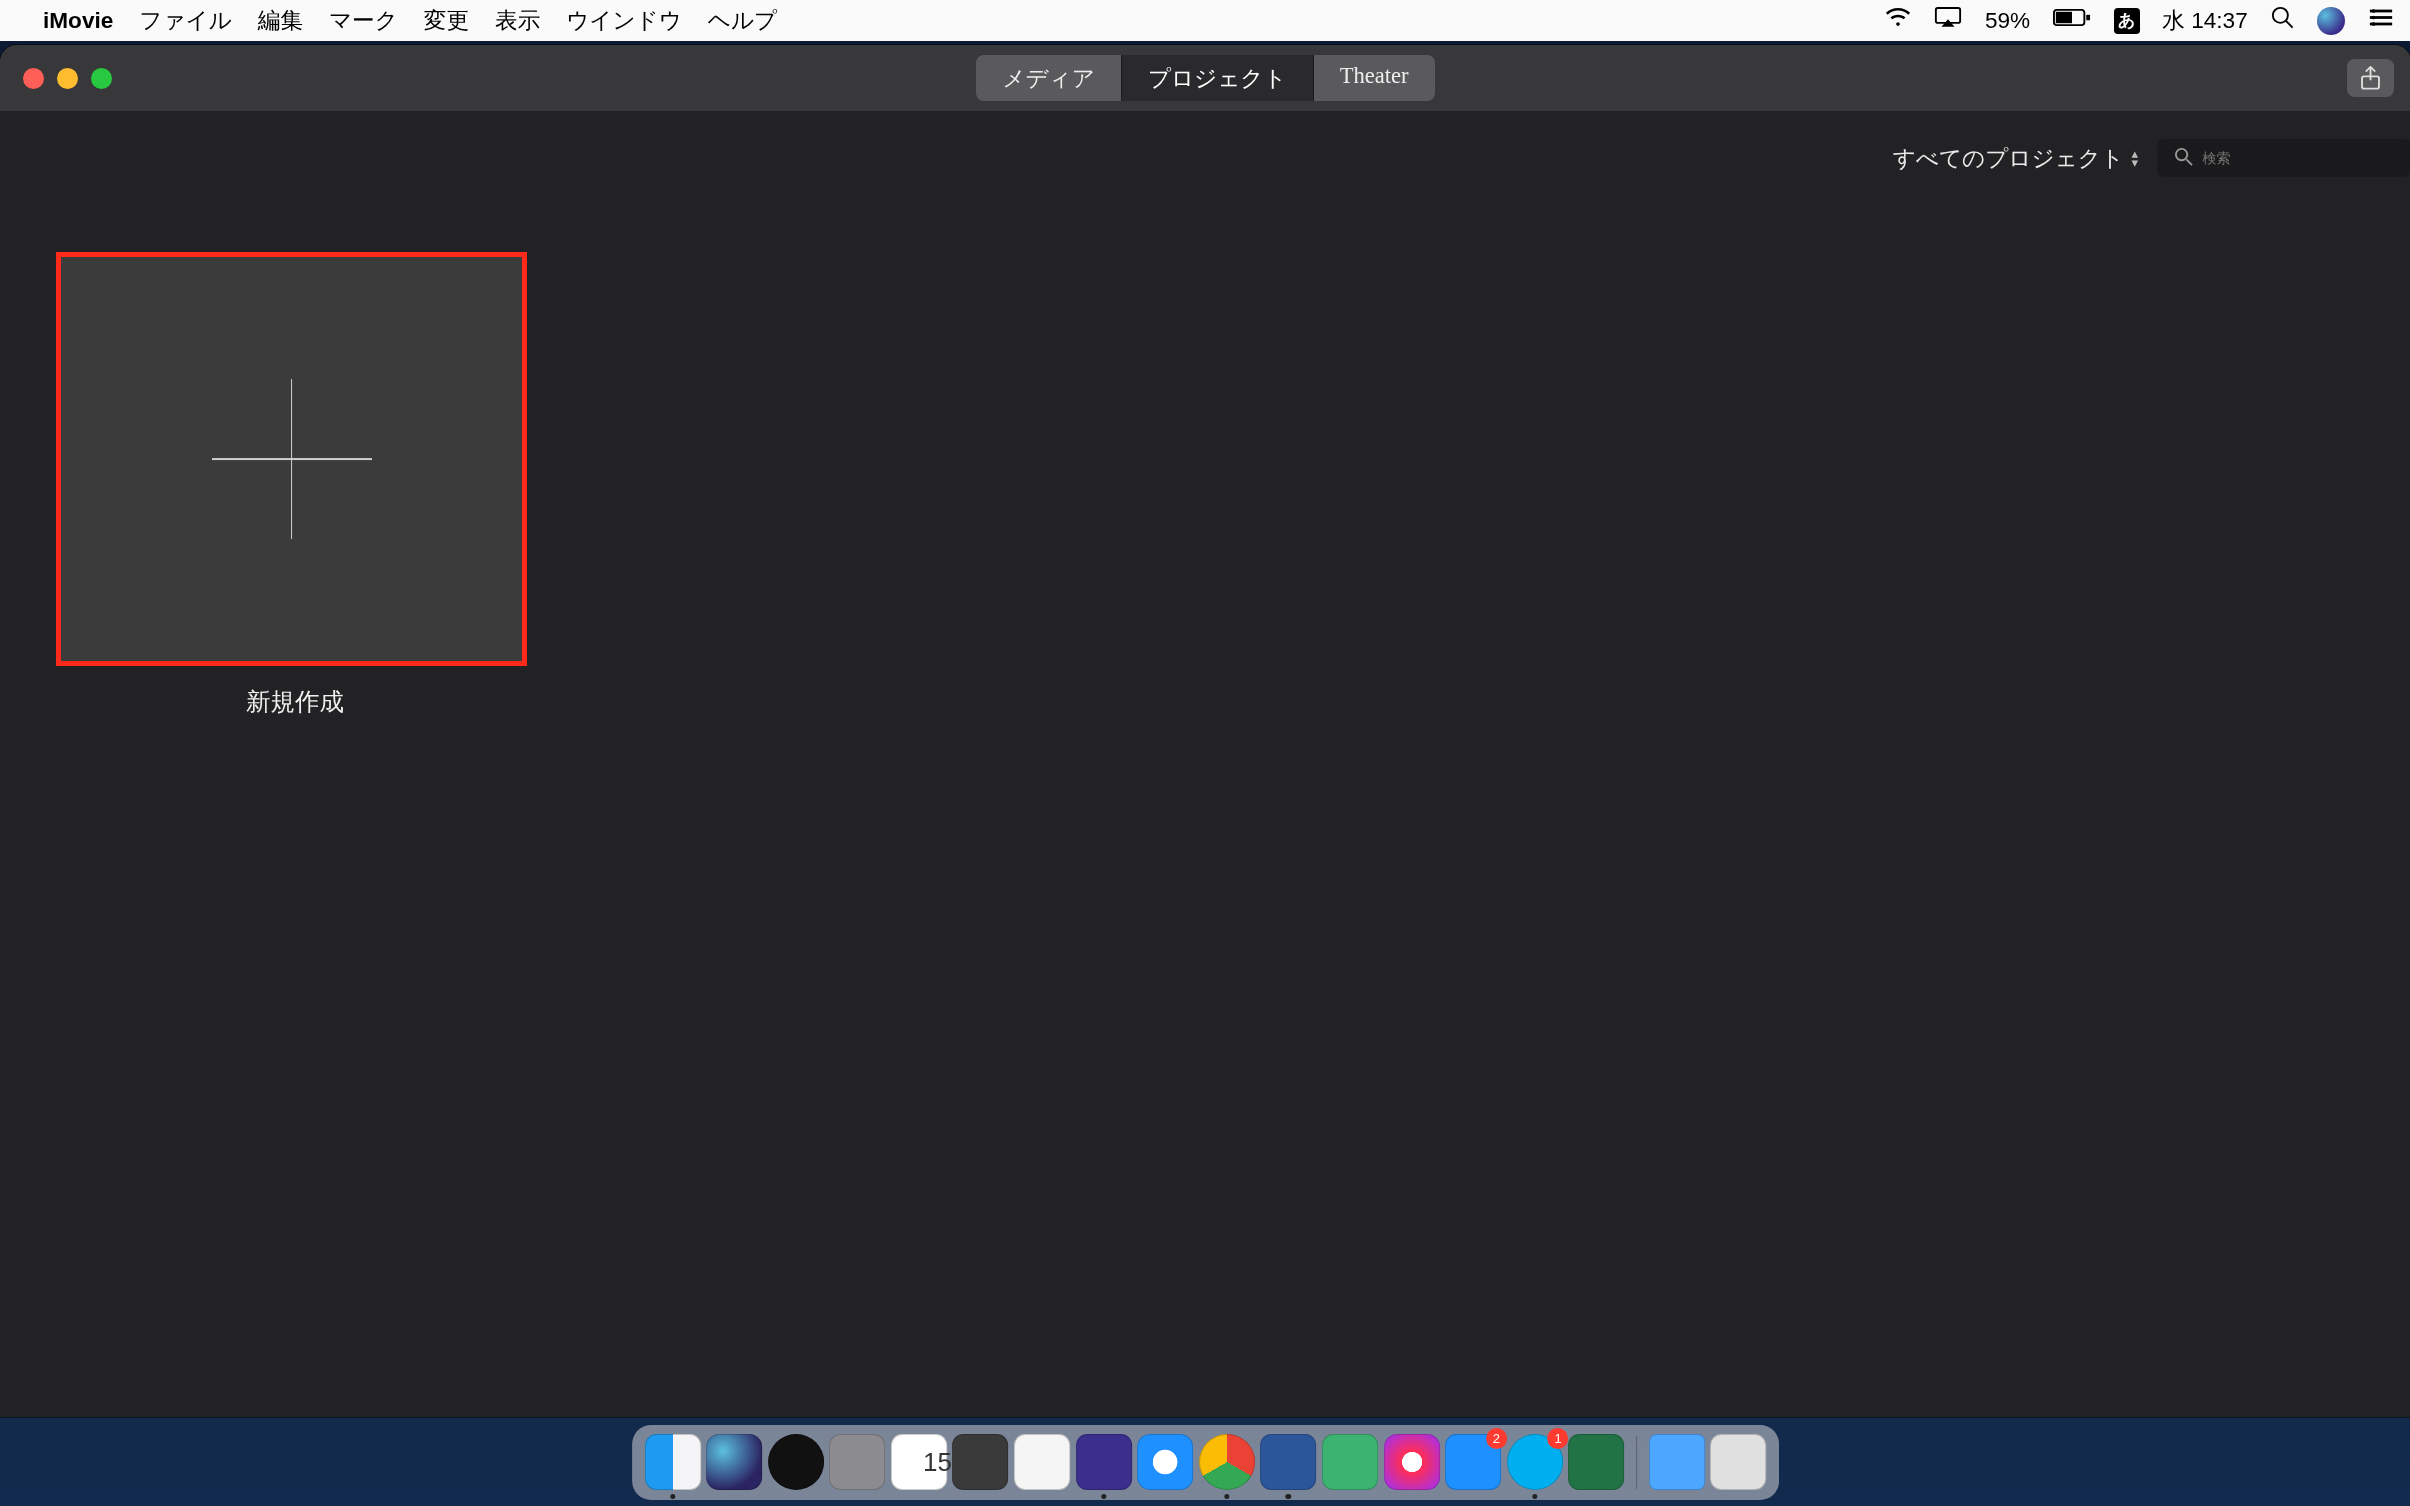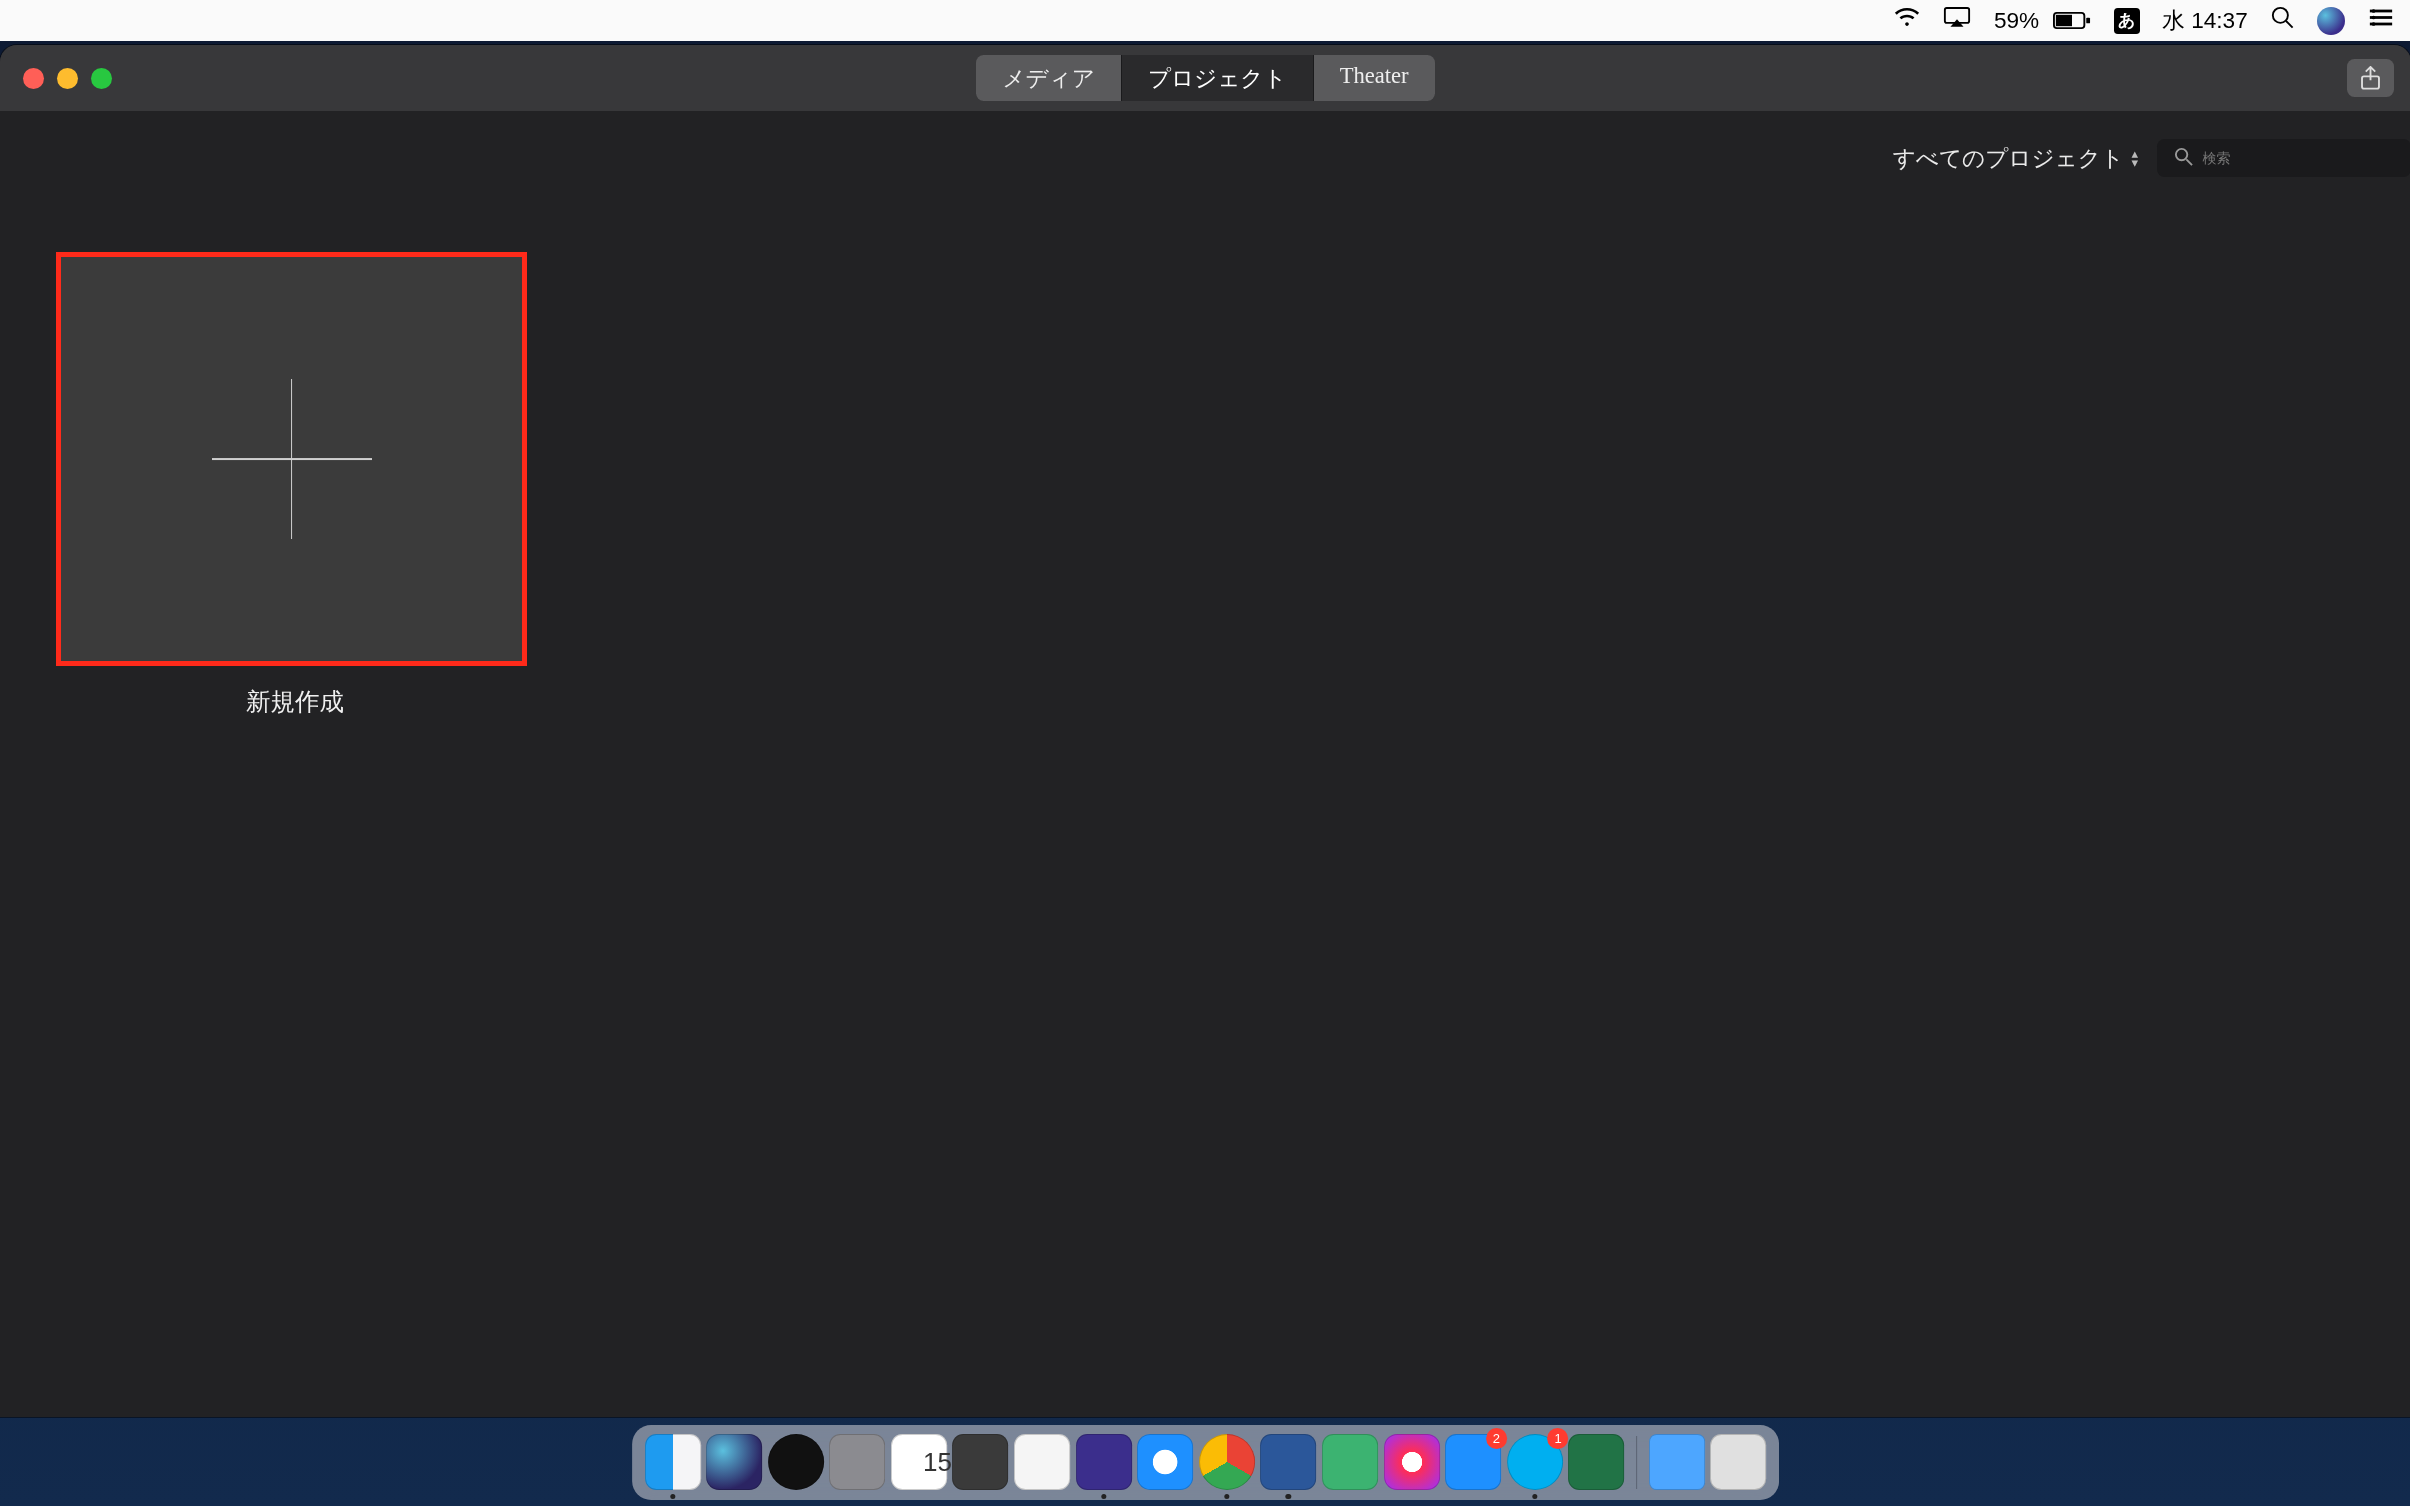--- a/index.html
+++ b/index.html
@@ -5,21 +5,21 @@
     * { margin: 0; padding: 0; box-sizing: border-box; font-family: -apple-system, "Helvetica Neue", Arial, sans-serif; }
     body { width: 2411px; height: 1507px; background: #1a1a1a; overflow: hidden; position: relative; }
 
     
     .menubar { position: absolute; top: 0; left: 0; right: 0; height: 41px; background: rgba(255,255,255,0.98); display: flex; align-items: center; padding: 0 17px; font-size: 22.6px; color: #000; }
     .menubar-left { display: flex; align-items: center; gap: 26px; }
     .apple-logo { font-size: 26px; }
     .app-name { font-weight: 700; }
     .menu-item { cursor: default; }
     .menubar-right { margin-left: auto; display: flex; align-items: center; gap: 22.6px; }
-    .battery-group { display:flex; align-items:center; gap:14px; }
+    .battery-group { display:flex; gap:23px; }
     .ime-badge { background:#000; color:#fff; width:26px; height:26px; border-radius:3.8px; display:flex; align-items:center; justify-content:center; font-size:17px; font-weight:600; }
     .siri-icon { width:28px; height:28px; border-radius:50%; background: radial-gradient(circle at 30% 30%, #5bc0de, #3b2e8c 70%); }
 
     
     .desktop { position:absolute; top:41px; left:0; right:0; bottom:0; background: linear-gradient(#0d1a33,#122a4d); }
 
     
     .window { position:absolute; top:45px; left:0; right:0; bottom:90px; background:#222224; border-top-left-radius:17px; border-top-right-radius:17px; overflow:hidden; box-shadow: 0 0 0 0.9px rgba(0,0,0,.5); }
 
     
@@ -81,20 +81,31 @@
     .di-trash { background:#e0e0e0; }
     .dot { position:absolute; bottom:-9.4px; left:50%; transform:translateX(-50%); width:5.6px; height:5.6px; background:#222; border-radius:50%; }
     .cal-date { position:absolute; inset:0; display:flex; flex-direction:column; align-items:flex-start; justify-content:center;margin-left:32px; }
     .cal-num { color:#333; font-size:26px; font-weight:500; }
     .badge { position:absolute; top:-5.6px; right:-5.6px; background:#ff3b30; color:#fff; border-radius:50%; width:21px; height:21px; font-size:13px; display:flex; align-items:center; justify-content:center; }
   </style>
 </head>
 <body>
 
 <div class="menubar">
+  <div class="menubar-left">
+    <span class="apple-logo"></span>
+    <span class="app-name">iMovie</span>
+    <span class="menu-item">ファイル</span>
+    <span class="menu-item">編集</span>
+    <span class="menu-item">マーク</span>
+    <span class="menu-item">変更</span>
+    <span class="menu-item">表示</span>
+    <span class="menu-item">ウインドウ</span>
+    <span class="menu-item">ヘルプ</span>
+  </div>
   <div class="menubar-right">
     <span>
       <svg width="28" height="21" viewBox="0 0 30 22">
           <path d="M15 20c1 0 2-1 2-2s-1-2-2-2-2 1-2 2 1 2 2 2zm-6-7c3-3 9-3 12 0l2-2c-4-4-12-4-16 0zm-5-5c6-6 16-6 22 0l2-2c-7-7-19-7-26 0z" fill="#000"></path>
         </svg>
     </span>
     <span>
       <svg width="28" height="22.6" viewBox="0 0 30 24">
           <rect x="2" y="2" width="26" height="16" rx="2" fill="none" stroke="#000" stroke-width="2"></rect>
           <path d="M15 14l7 8H8z" fill="#000"></path>

